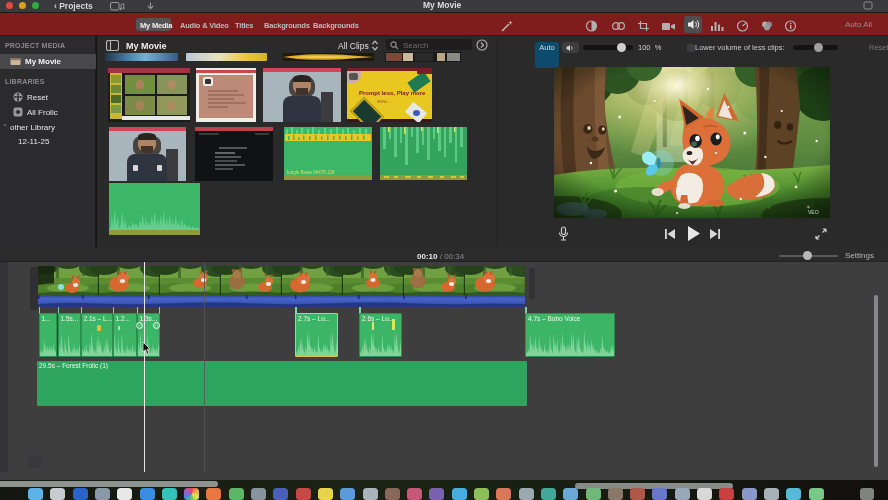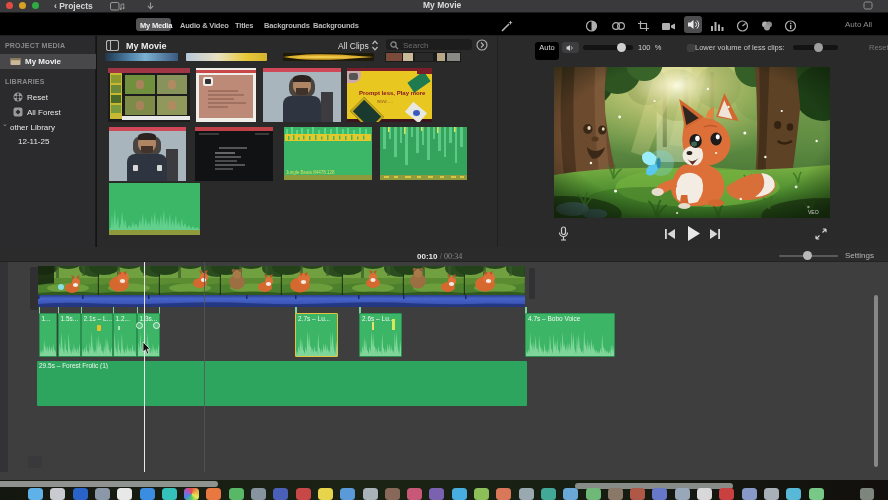--- a/index.html
+++ b/index.html
@@ -4,21 +4,21 @@
 <style>
 html,body{margin:0;padding:0;background:#000;}
 #screen{position:relative;width:888px;height:500px;background:#141414;font-family:"Liberation Sans",sans-serif;overflow:hidden;}
 .abs{position:absolute;}
 svg{display:block;}
 .txt{position:absolute;white-space:nowrap;}
 
 #titlebar{left:0;top:0;width:888px;height:16px;background:#3a3a3c;}
 .tl{position:absolute;top:2px;width:7px;height:7px;border-radius:50%;}
 
-#tabband{left:0;top:12px;width:888px;height:24px;background:#000000;border-top:1px solid #1a1a1a;border-bottom:1px solid #202020;box-sizing:border-box;}
+#tabband{left:0;top:12px;width:888px;height:24px;background:#7f1d1d;border-top:1px solid #1a1a1a;border-bottom:1px solid #202020;box-sizing:border-box;}
 .tab{position:absolute;top:8px;font-size:7.5px;color:#bababa;font-weight:bold;letter-spacing:-0.2px;}
 
 #sidebar{left:0;top:36px;width:96px;height:211px;background:#2b2b2d;border-right:1px solid #1a1a1a;box-sizing:border-box;}
 .sbhead{position:absolute;font-size:7px;font-weight:bold;color:#89898c;letter-spacing:.2px;}
 .sbitem{position:absolute;font-size:8px;color:#e6e6e6;}
 
 #browser{left:97px;top:36px;width:400px;height:211px;background:#2a2a2b;}
 
 #rightpanel{left:497px;top:36px;width:391px;height:211px;background:#2a2a2b;border-left:1px solid #202020;box-sizing:border-box;}
 
@@ -123,21 +123,21 @@
     <circle cx="5" cy="2.3" r="1.1" fill="#2b2b2d"></circle>
         <circle cx="5" cy="7.7" r="1.1" fill="#2b2b2d"></circle>
     <circle cx="2.3" cy="5" r="1.1" fill="#2b2b2d"></circle>
         <circle cx="7.7" cy="5" r="1.1" fill="#2b2b2d"></circle>
   </svg>
   <div class="sbitem" style="left:27px;top:57px;">Reset</div>
   <svg class="abs" style="left:13px;top:71px;" width="10" height="10" viewBox="0 0 10 10">
     <rect x="0.5" y="0.5" width="9" height="9" rx="2" fill="#9a9a9e"></rect>
     <path d="M2.5 5 L5 2.5 L7.5 5 L5 7.5 Z" fill="#2b2b2d"></path>
   </svg>
-  <div class="sbitem" style="left:27px;top:72px;">All Forest</div>
+  <div class="sbitem" style="left:27px;top:72px;">All Frolic</div>
   <div class="sbitem" style="left:2px;top:84px;color:#9a9a9a;font-size:7px;">⌄</div>
   <div class="sbitem" style="left:10px;top:87px;">other Library</div>
   <div class="sbitem" style="left:18px;top:101px;">12-11-25</div>
 </div>
 
 <div class="abs" id="browser">
 
   <svg class="abs" style="left:9px;top:4px;" width="13" height="11" viewBox="0 0 13 11">
     <rect x="0.5" y="0.5" width="12" height="10" rx="2" fill="none" stroke="#b5b5b5" stroke-width="1.1"></rect>
     <line x1="4.5" y1="0.5" x2="4.5" y2="10.5" stroke="#b5b5b5" stroke-width="1.1"></line>
@@ -335,21 +335,21 @@
     <svg class="abs" style="left:0;top:0;" width="91" height="52" viewBox="0 0 91 52" preserveAspectRatio="none">
       <rect width="91" height="52" fill="#3bb767"></rect>
       <path d="M0 52 L0 47 L2 44 L3 30 L4 45 L6 25 L7 43 L9 33 L10 46 L12 40 L13 28 L15 44 L16 36 L18 46 L20 42 L22 45 L24 38 L25 44 L27 40 L29 45 L31 36 L32 43 L34 30 L35 44 L37 34 L38 43 L40 38 L41 44 L43 32 L44 42 L46 28 L47 43 L49 35 L50 44 L52 31 L53 43 L55 26 L56 42 L58 34 L59 44 L61 30 L62 43 L64 36 L65 44 L67 32 L68 43 L70 38 L71 45 L73 35 L74 44 L76 40 L78 45 L80 42 L82 46 L84 43 L86 46 L88 44 L91 47 L91 52 Z" fill="#63cf8d"></path>
       <rect x="0" y="47" width="91" height="5" fill="#8e9a3c"></rect>
     </svg>
   </div>
 </div>
 
 <div class="abs" id="rightpanel">
 
-  <div class="abs" style="left:37px;top:6px;width:24px;height:18px;background:#000000;border-radius:3px;text-align:center;font-size:7.5px;color:#d8d8d8;line-height:11px;">Auto</div>
+  <div class="abs" style="left:37px;top:6px;width:24px;height:26px;background:#0c4a6e;border-radius:3px;text-align:center;font-size:7.5px;color:#d8d8d8;line-height:11px;">Auto</div>
   <div class="abs" style="left:64px;top:6px;width:17px;height:11px;background:#3d3d40;border-radius:3px;"></div>
   <svg class="abs" style="left:68px;top:8px;" width="9" height="8" viewBox="0 0 9 8">
     <path d="M0.5 2.5 L2 2.5 L4 1 L4 7 L2 5.5 L0.5 5.5 Z" fill="#d0d0d0"></path>
     <path d="M5.5 2.5 A2.3 2.3 0 0 1 5.5 5.5" fill="none" stroke="#d0d0d0" stroke-width=".9"></path>
   </svg>
   <div class="abs" style="left:85px;top:9px;width:50px;height:5px;background:#131313;border-radius:3px;"></div>
   <div class="abs" style="left:119px;top:7px;width:9px;height:9px;background:#cfcfcf;border-radius:50%;"></div>
   <div class="txt" style="left:140px;top:7px;font-size:7.5px;color:#cfcfcf;">100&nbsp;&nbsp;%</div>
   <div class="abs" style="left:189px;top:8px;width:8px;height:8px;background:#3d3d40;border-radius:2px;"></div>
   <div class="txt" style="left:197px;top:7px;font-size:7.5px;color:#c8c8c8;">Lower volume of less clips:</div>
@@ -522,21 +522,21 @@
   <svg class="abs" style="left:212px;top:193px;" width="10" height="10" viewBox="0 0 10 10">
     <rect x="8.2" y="0" width="1.8" height="10" fill="#d8d8d8"></rect>
         <path d="M0 0 L7.5 5 L0 10 Z" fill="#d8d8d8"></path>
   </svg>
   <svg class="abs" style="left:317px;top:192px;" width="12" height="12" viewBox="0 0 12 12">
     <path d="M1 11 L4.5 7.5 M1 11 L1 7.8 M1 11 L4.2 11 M11 1 L7.5 4.5 M11 1 L7.8 1 M11 1 L11 4.2" stroke="#cfcfcf" stroke-width="1.2" fill="none"></path>
   </svg>
 </div>
 
 <div class="abs" id="tltoolbar">
-  <div class="txt" style="left:417px;top:5px;font-size:8px;color:#e8e8e8;font-weight:bold;">00:10 <span style="color:#8a8a8a;font-weight:normal;font-family:Liberation Serif, serif;">/ 00:34</span></div>
+  <div class="txt" style="left:417px;top:5px;font-size:8px;color:#e8e8e8;font-weight:bold;">00:10 <span style="color:#8a8a8a;font-weight:normal;">/ 00:34</span></div>
   <div class="abs" style="left:779px;top:8px;width:59px;height:2px;background:#5a5a5a;border-radius:1px;"></div>
   <div class="abs" style="left:803px;top:4px;width:9px;height:9px;background:#b8b8b8;border-radius:50%;"></div>
   <div class="txt" style="left:845px;top:4px;font-size:8px;color:#b5b5b5;">Settings</div>
 </div>
 
 <div class="abs" id="timeline">
   <div class="abs" style="left:0;top:0;width:8px;height:210px;background:#333335;"></div>
 
   <div class="abs" style="left:30px;top:5px;width:8px;height:43px;background:#303032;border-radius:2px 0 0 2px;"></div>
   <div class="abs" style="left:529px;top:6px;width:6px;height:31px;background:#313133;border-radius:0 2px 2px 0;"></div>

